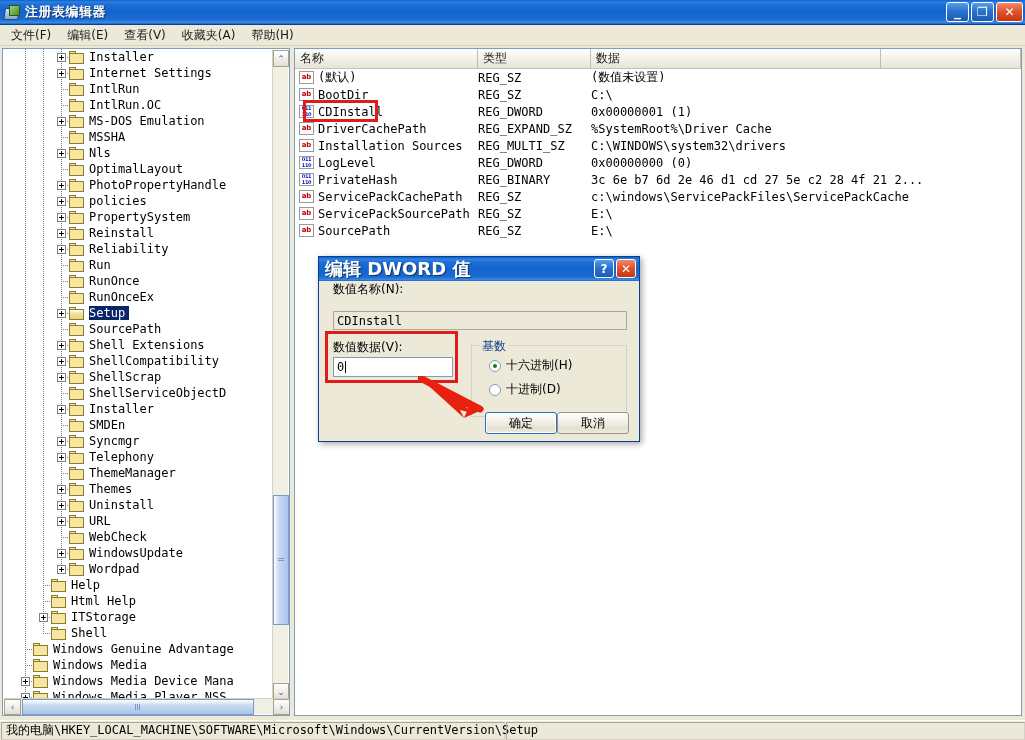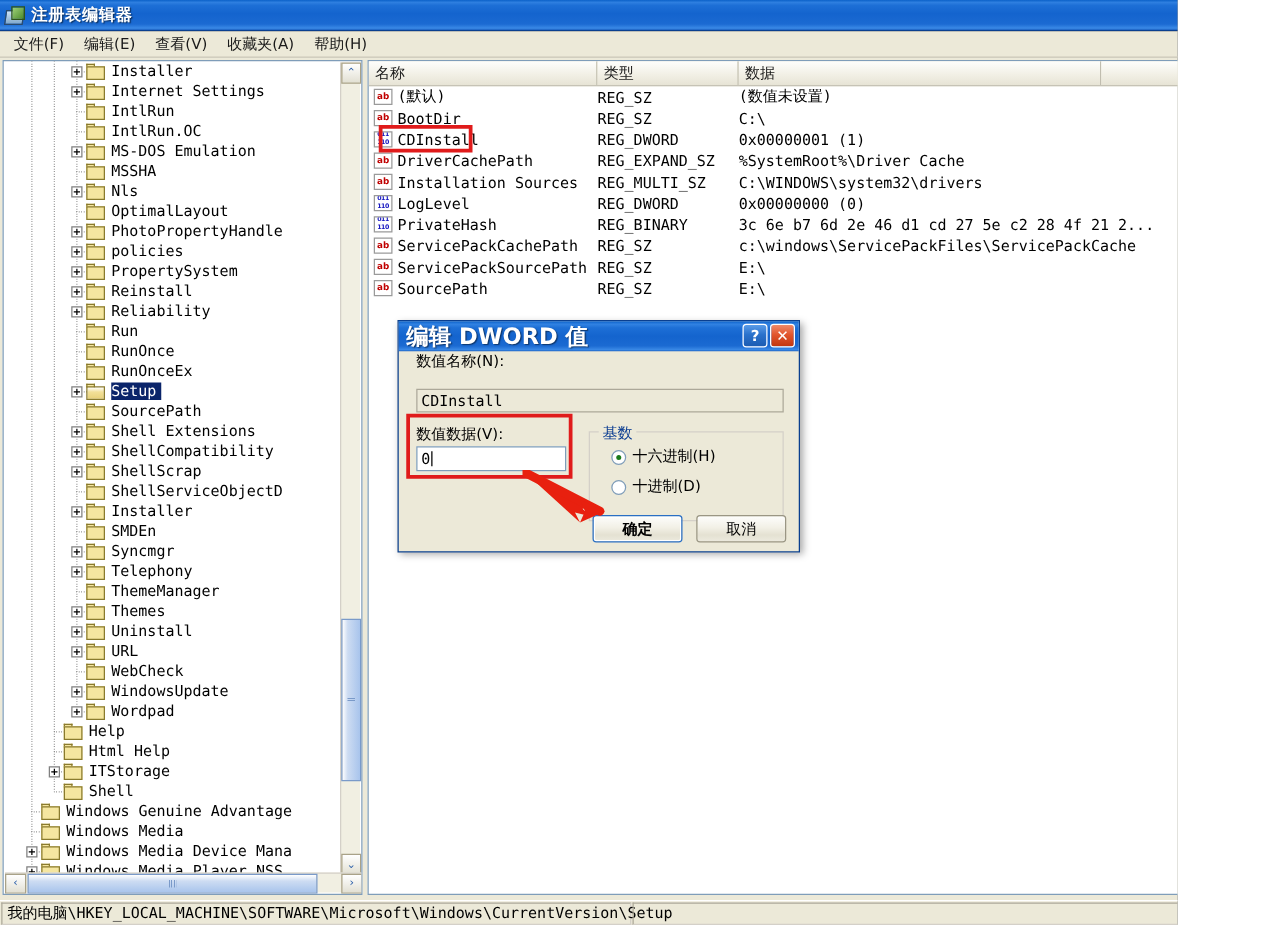--- a/index.html
+++ b/index.html
@@ -7,24 +7,24 @@
     padding: 0;
     background: #ffffff;
   }
   body {
     font-family: "DejaVu Sans Mono", monospace;
     font-size: 12px;
     -webkit-font-smoothing: none;
   }
   #app {
     position: relative;
-    width: 942px;
+    width: 1025px;
     height: 740px;
     overflow: hidden;
-    background: #404040;
+    background: #5eead4;
   }
 
   
   .titlebar {
     position: absolute;
     left: 0; top: 0;
     width: 1025px; height: 25px;
     background: linear-gradient(to bottom,
         #0b61c9 0%, #2e7fe0 8%, #1d6fd6 18%,
         #1464ce 45%, #1b6ad2 80%, #3a89e6 94%, #1a5fc0 100%);
@@ -1364,21 +1364,21 @@
       </div>
       <div class="radio-row" style="left:170px;top:76px;">
         <span class="radio on"></span>
         <span>十六进制(H)</span>
       </div>
       <div class="radio-row" style="left:170px;top:100px;">
         <span class="radio"></span>
         <span>十进制(D)</span>
       </div>
 
-      <div class="dlg-button default" style="left:155px;top:131px;width:72px;font-weight:bold;">
+      <div class="dlg-button default" style="left:166px;top:131px;width:72px;">
         <span>确定</span>
       </div>
       <div class="dlg-button" style="left:238px;top:131px;width:72px;">
         <span>取消</span>
       </div>
     </div>
   </div>
 
   <div class="anno-box" style="left:325px;top:331px;width:133px;height:52px;"></div>
 

